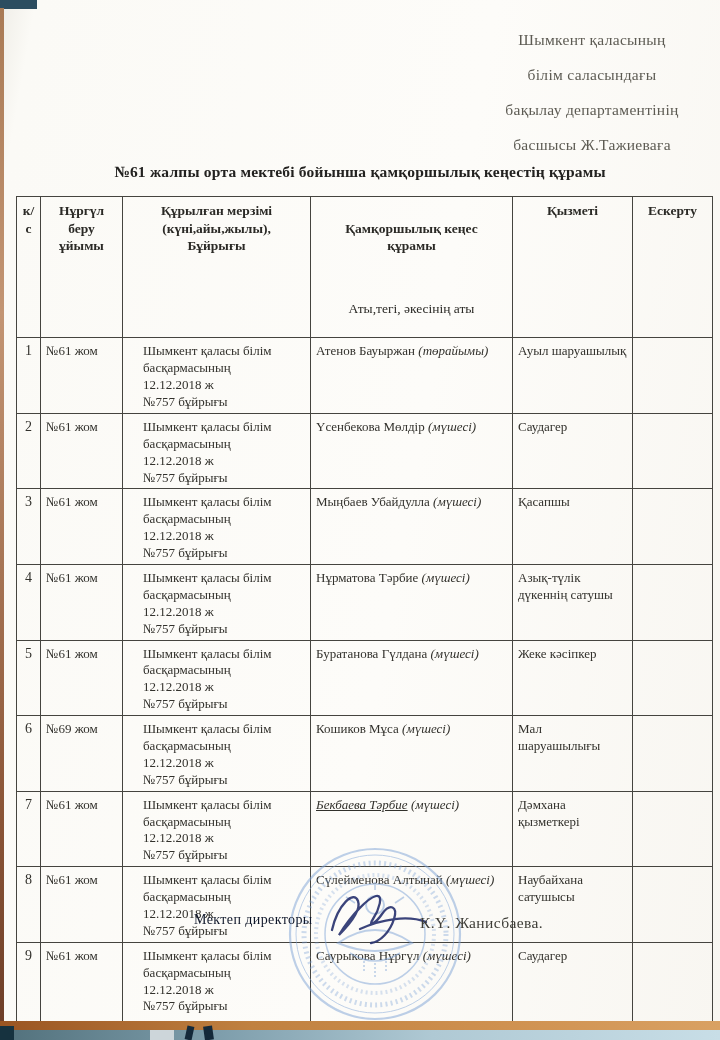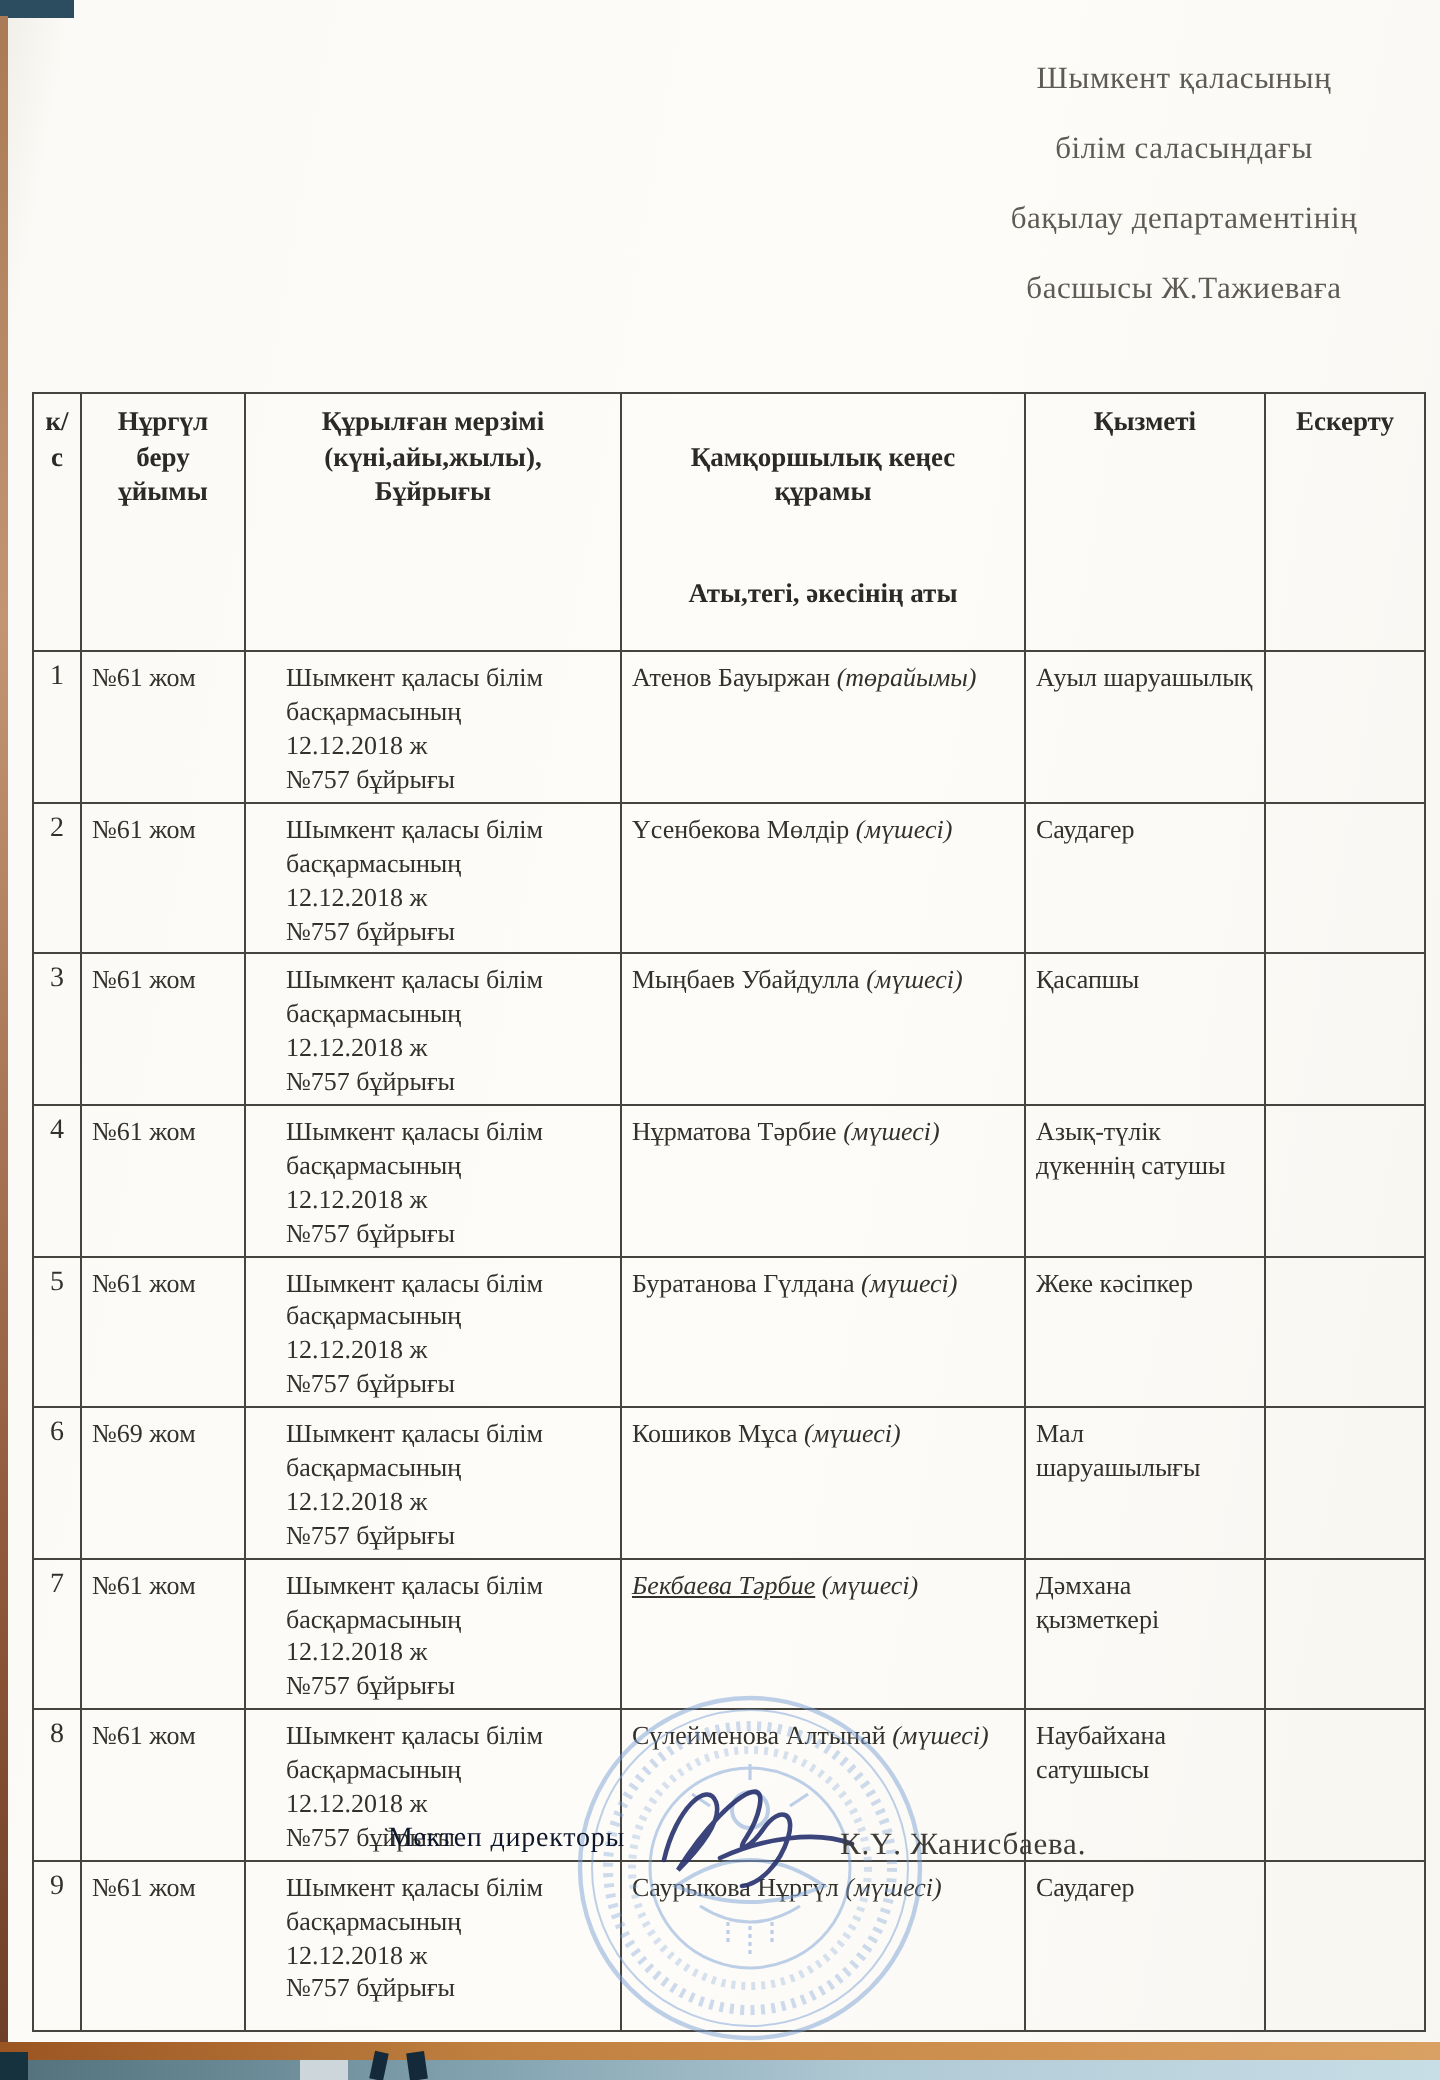--- a/index.html
+++ b/index.html
@@ -42,21 +42,21 @@
   tr.hdr{height:78px;}
   tr.row{height:66px;}
   tr.row:last-child{height:85px;}
   td.c-num{text-align:center;font-size:14px;padding-top:4px;}
   td.c-org{padding-top:5px;white-space:nowrap;}
   td.c-order{white-space:pre-line;padding-top:5px;padding-left:20px;}
   td.c-member{padding-top:5px;}
   td.c-pos{padding-top:5px;margin-left:40px;}
   .role{font-style:italic;}
   .italic-name{font-style:italic;text-decoration:underline;}
-  .council-sub{margin-top:16px;font-weight:700;}
+  .council-sub{margin-top:28px;font-weight:400;}
 
   
   .stamp{position:absolute;left:284px;top:843px;width:182px;height:182px;opacity:.5;pointer-events:none;}
   .signature{position:absolute;left:322px;top:884px;width:112px;height:64px;pointer-events:none;}
   .footer-label{position:absolute;left:194px;top:912px;font-size:14px;color:#0f172a;letter-spacing:.4px;}
   .footer-name{position:absolute;left:420px;top:914px;font-size:15.5px;color:#3d3c36;letter-spacing:.4px;text-align:right;}
 </style>
 </head>
 <body>
 
@@ -65,20 +65,21 @@
   <div class="corner-notch"></div>
   <div class="left-edge"></div>
 
   <div class="letterhead">
     <div>Шымкент қаласының</div>
     <div>білім саласындағы</div>
     <div>бақылау департаментінің</div>
     <div>басшысы Ж.Тажиеваға</div>
   </div>
 
+  <div class="doc-title">№61 жалпы орта мектебі бойынша қамқоршылық кеңестің  құрамы</div>
 
   <table class="main">
     <colgroup>
       <col style="width:24px">
         <col style="width:82px">
         <col style="width:188px">
       <col style="width:202px">
         <col style="width:120px">
         <col style="width:80px">
     </colgroup>

